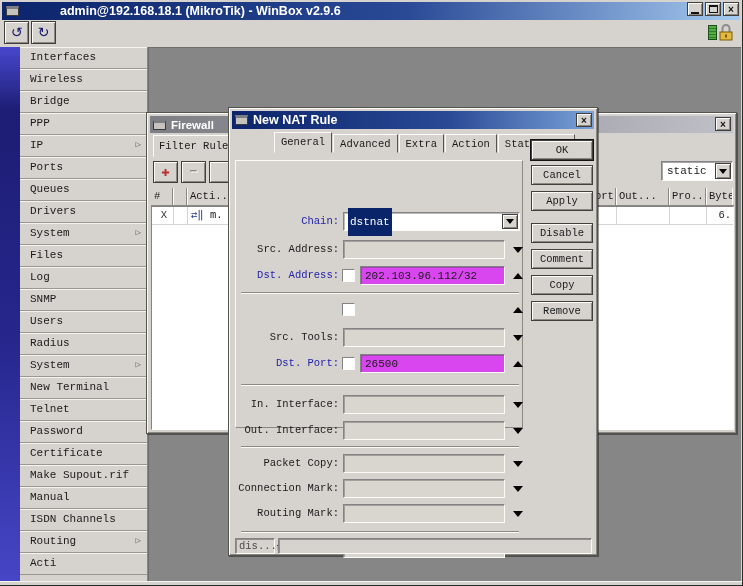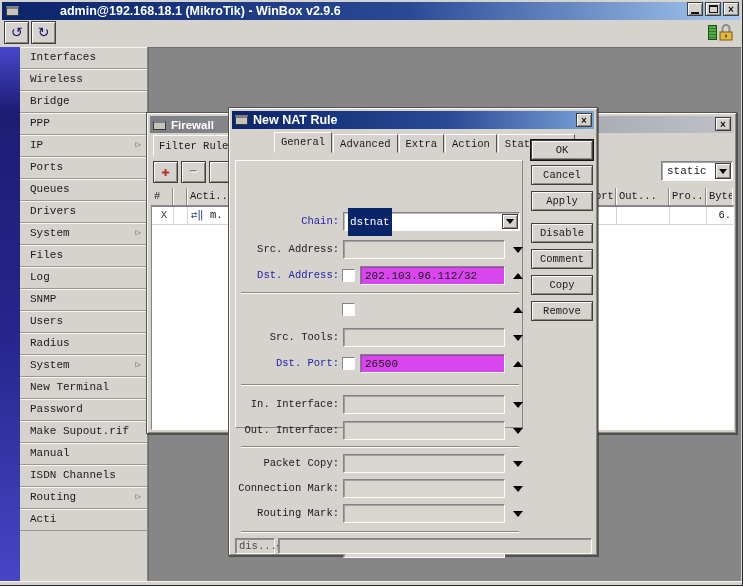--- a/index.html
+++ b/index.html
@@ -176,21 +176,23 @@
     <div class="mi"><span>Queues</span></div>
     <div class="mi"><span>Drivers</span></div>
     <div class="mi"><span>System</span><span class="arr">▷</span></div>
     <div class="mi"><span>Files</span></div>
     <div class="mi"><span>Log</span></div>
     <div class="mi"><span>SNMP</span></div>
     <div class="mi"><span>Users</span></div>
     <div class="mi"><span>Radius</span></div>
     <div class="mi"><span>System</span><span class="arr">▷</span></div>
     <div class="mi"><span>New Terminal</span></div>
+    <div class="mi"><span>Telnet</span></div>
     <div class="mi"><span>Password</span></div>
+    <div class="mi"><span>Certificate</span></div>
     <div class="mi"><span>Make Supout.rif</span></div>
     <div class="mi"><span>Manual</span></div>
     <div class="mi"><span>ISDN Channels</span></div>
     <div class="mi"><span>Routing</span><span class="arr">▷</span></div>
     <div class="mi"><span>Acti</span></div>
   </div>
 
   <div class="abs" id="desktop"></div>
   <div class="abs" id="bottom-strip"></div>
 

